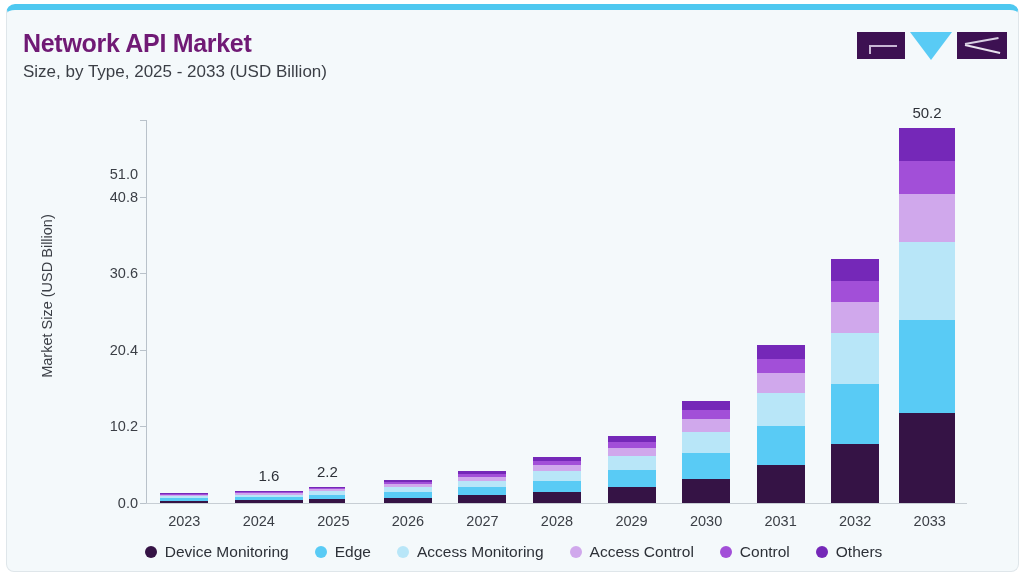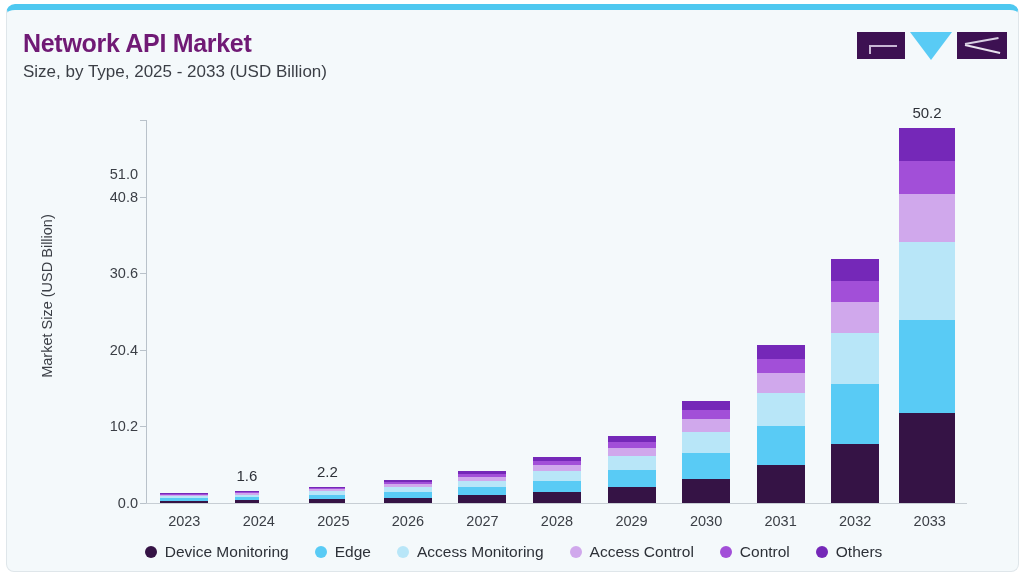--- a/index.html
+++ b/index.html
@@ -161,21 +161,21 @@
       <div id="bars">
           <div class="bar" style="left: 13.2727px; width: 48px;">
             <div class="seg" style="height: 2.32804px; background: rgb(53, 19, 69);"></div>
             <div class="seg" style="height: 2.40314px; background: rgb(89, 203, 245);"></div>
             <div class="seg" style="height: 2.02765px; background: rgb(184, 230, 248);"></div>
             <div class="seg" style="height: 1.20157px; background: rgb(208, 168, 236);"></div>
             <div class="seg" style="height: 0.826078px; background: rgb(162, 79, 216);"></div>
             <div class="seg" style="height: 0.826078px; background: rgb(117, 40, 184);"></div>
           </div>
           <div class="xtick-label" style="left: 37.2727px;">2023</div>
-          <div class="bar" style="left: 87.8182px; width: 24px;">
+          <div class="bar" style="left: 87.8182px; width: 68px;">
             <div class="seg" style="height: 2.85373px; background: rgb(53, 19, 69);"></div>
             <div class="seg" style="height: 3.00392px; background: rgb(89, 203, 245);"></div>
             <div class="seg" style="height: 2.47824px; background: rgb(184, 230, 248);"></div>
             <div class="seg" style="height: 1.50196px; background: rgb(208, 168, 236);"></div>
             <div class="seg" style="height: 1.05137px; background: rgb(162, 79, 216);"></div>
             <div class="seg" style="height: 1.12647px; background: rgb(117, 40, 184);"></div>
             <div class="bar-value">1.6</div>
           </div>
           <div class="xtick-label" style="left: 111.818px;">2024</div>
           <div class="bar" style="left: 162.364px; width: 36px;">

